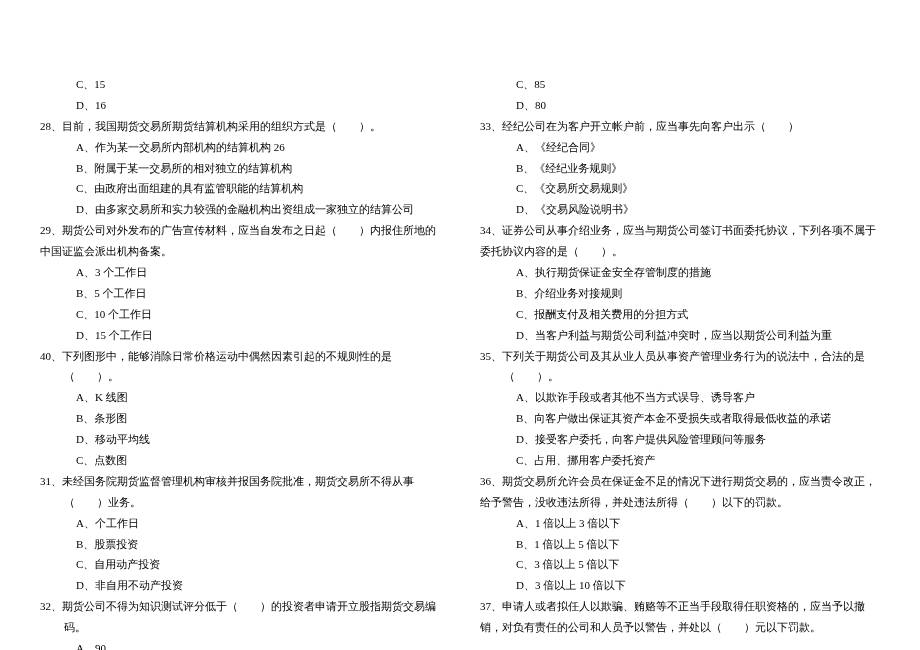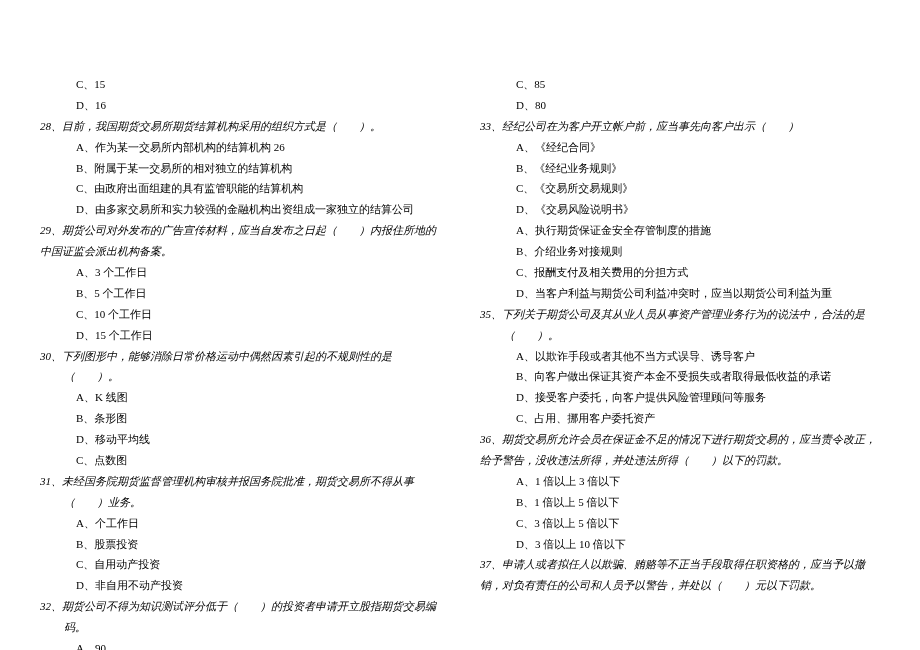--- a/index.html
+++ b/index.html
@@ -18,21 +18,20 @@
     }
     .col {
       flex: 1;
       margin-top: 44px;
     }
     .opt-indent {
       padding-left: 36px;
     }
     .q {
       padding-left: 0;
-      font-style: italic;
     }
     .q-line {
       text-indent: -24px;
       padding-left: 24px;
     }
   </style>
 </head>
 <body>
 
 <div class="columns">
@@ -45,21 +44,21 @@
     <div class="opt-indent">B、附属于某一交易所的相对独立的结算机构</div>
     <div class="opt-indent">C、由政府出面组建的具有监管职能的结算机构</div>
     <div class="opt-indent">D、由多家交易所和实力较强的金融机构出资组成一家独立的结算公司</div>
 
     <div class="q">29、期货公司对外发布的广告宣传材料，应当自发布之日起（　　）内报住所地的中国证监会派出机构备案。</div>
     <div class="opt-indent">A、3 个工作日</div>
     <div class="opt-indent">B、5 个工作日</div>
     <div class="opt-indent">C、10 个工作日</div>
     <div class="opt-indent">D、15 个工作日</div>
 
-    <div class="q q-line">30、下列图形中，能够消除日常价格运动中偶然因素引起的不规则性的是（　　）。</div>
+    <div class="q q-line">40、下列图形中，能够消除日常价格运动中偶然因素引起的不规则性的是（　　）。</div>
     <div class="opt-indent">A、K 线图</div>
     <div class="opt-indent">B、条形图</div>
     <div class="opt-indent">D、移动平均线</div>
     <div class="opt-indent">C、点数图</div>
 
     <div class="q q-line">31、未经国务院期货监督管理机构审核并报国务院批准，期货交易所不得从事（　　）业务。</div>
     <div class="opt-indent">A、个工作日</div>
     <div class="opt-indent">B、股票投资</div>
     <div class="opt-indent">C、自用动产投资</div>
     <div class="opt-indent">D、非自用不动产投资</div>
@@ -72,20 +71,21 @@
   <div class="col">
     <div class="opt-indent">C、85</div>
     <div class="opt-indent">D、80</div>
 
     <div class="q q-line">33、经纪公司在为客户开立帐户前，应当事先向客户出示（　　）</div>
     <div class="opt-indent">A、《经纪合同》</div>
     <div class="opt-indent">B、《经纪业务规则》</div>
     <div class="opt-indent">C、《交易所交易规则》</div>
     <div class="opt-indent">D、《交易风险说明书》</div>
 
+    <div class="q">34、证券公司从事介绍业务，应当与期货公司签订书面委托协议，下列各项不属于委托协议内容的是（　　）。</div>
     <div class="opt-indent">A、执行期货保证金安全存管制度的措施</div>
     <div class="opt-indent">B、介绍业务对接规则</div>
     <div class="opt-indent">C、报酬支付及相关费用的分担方式</div>
     <div class="opt-indent">D、当客户利益与期货公司利益冲突时，应当以期货公司利益为重</div>
 
     <div class="q q-line">35、下列关于期货公司及其从业人员从事资产管理业务行为的说法中，合法的是（　　）。</div>
     <div class="opt-indent">A、以欺诈手段或者其他不当方式误导、诱导客户</div>
     <div class="opt-indent">B、向客户做出保证其资产本金不受损失或者取得最低收益的承诺</div>
     <div class="opt-indent">D、接受客户委托，向客户提供风险管理顾问等服务</div>
     <div class="opt-indent">C、占用、挪用客户委托资产</div>

